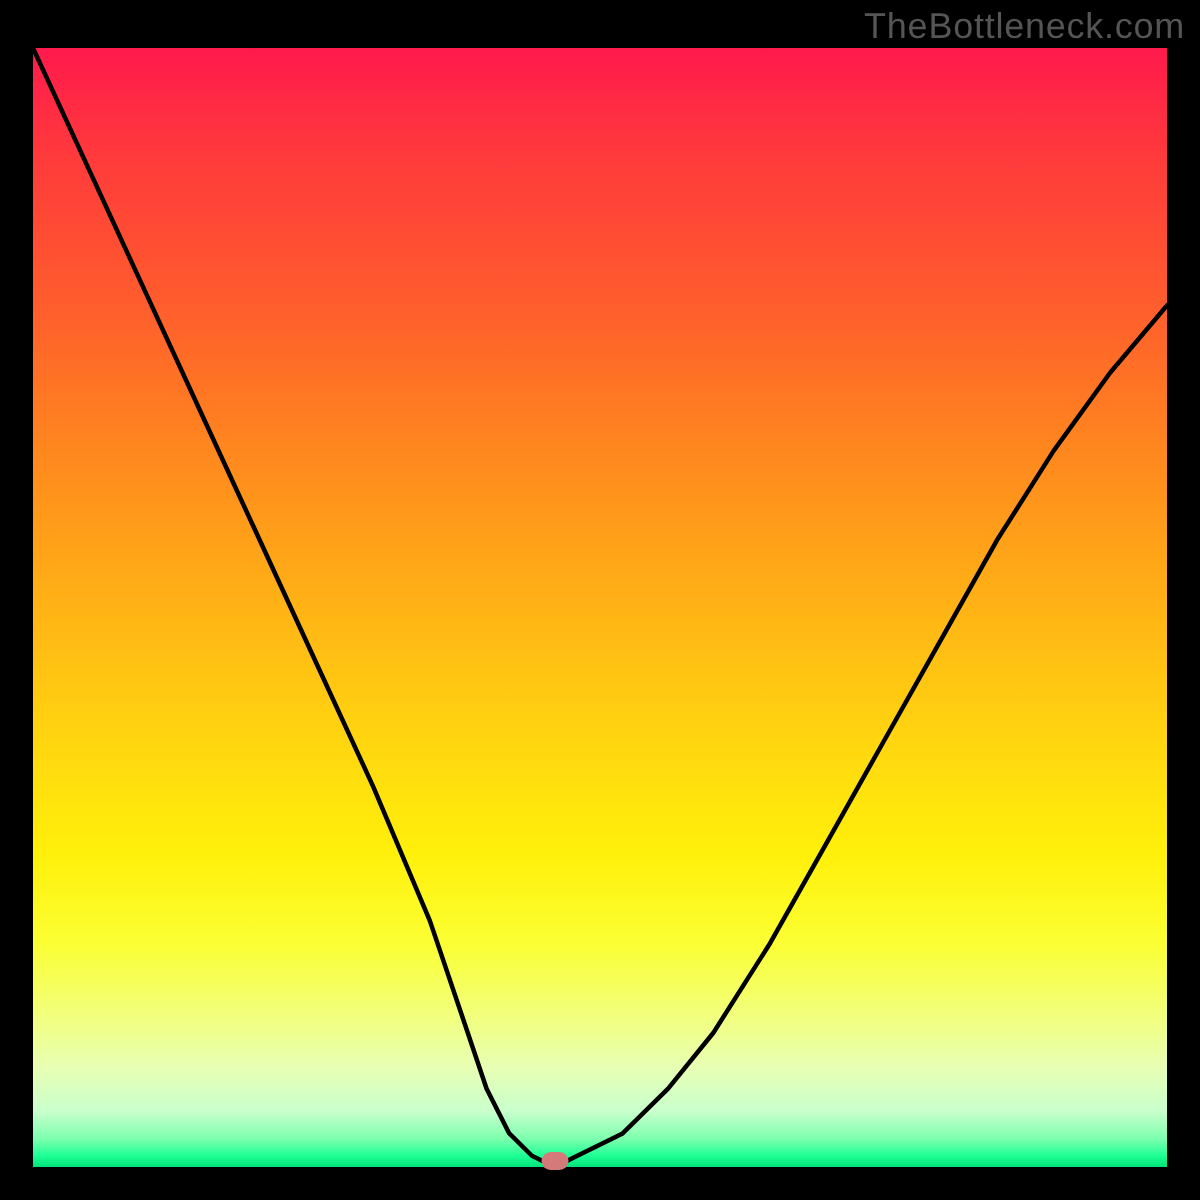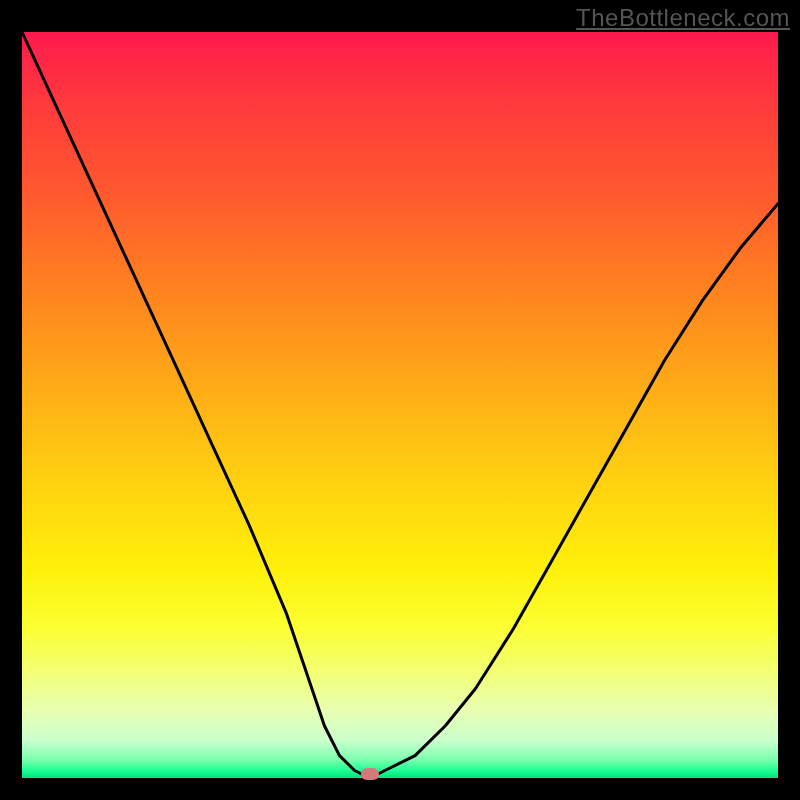--- a/index.html
+++ b/index.html
@@ -19,21 +19,20 @@
   }
   .watermark {
     position: absolute;
     top: 4px;
     right: 10px;
     color: #555;
     font-size: 24px;
     font-weight: 500;
     letter-spacing: 0.5px;
     user-select: none;
-    text-decoration: underline;
   }
   .plot {
     position: absolute;
     left: 22px;
     top: 32px;
     width: 756px;
     height: 746px;
     background: linear-gradient(to bottom,
       #ff1a4d 0%,
       #ff3b3b 10%,

